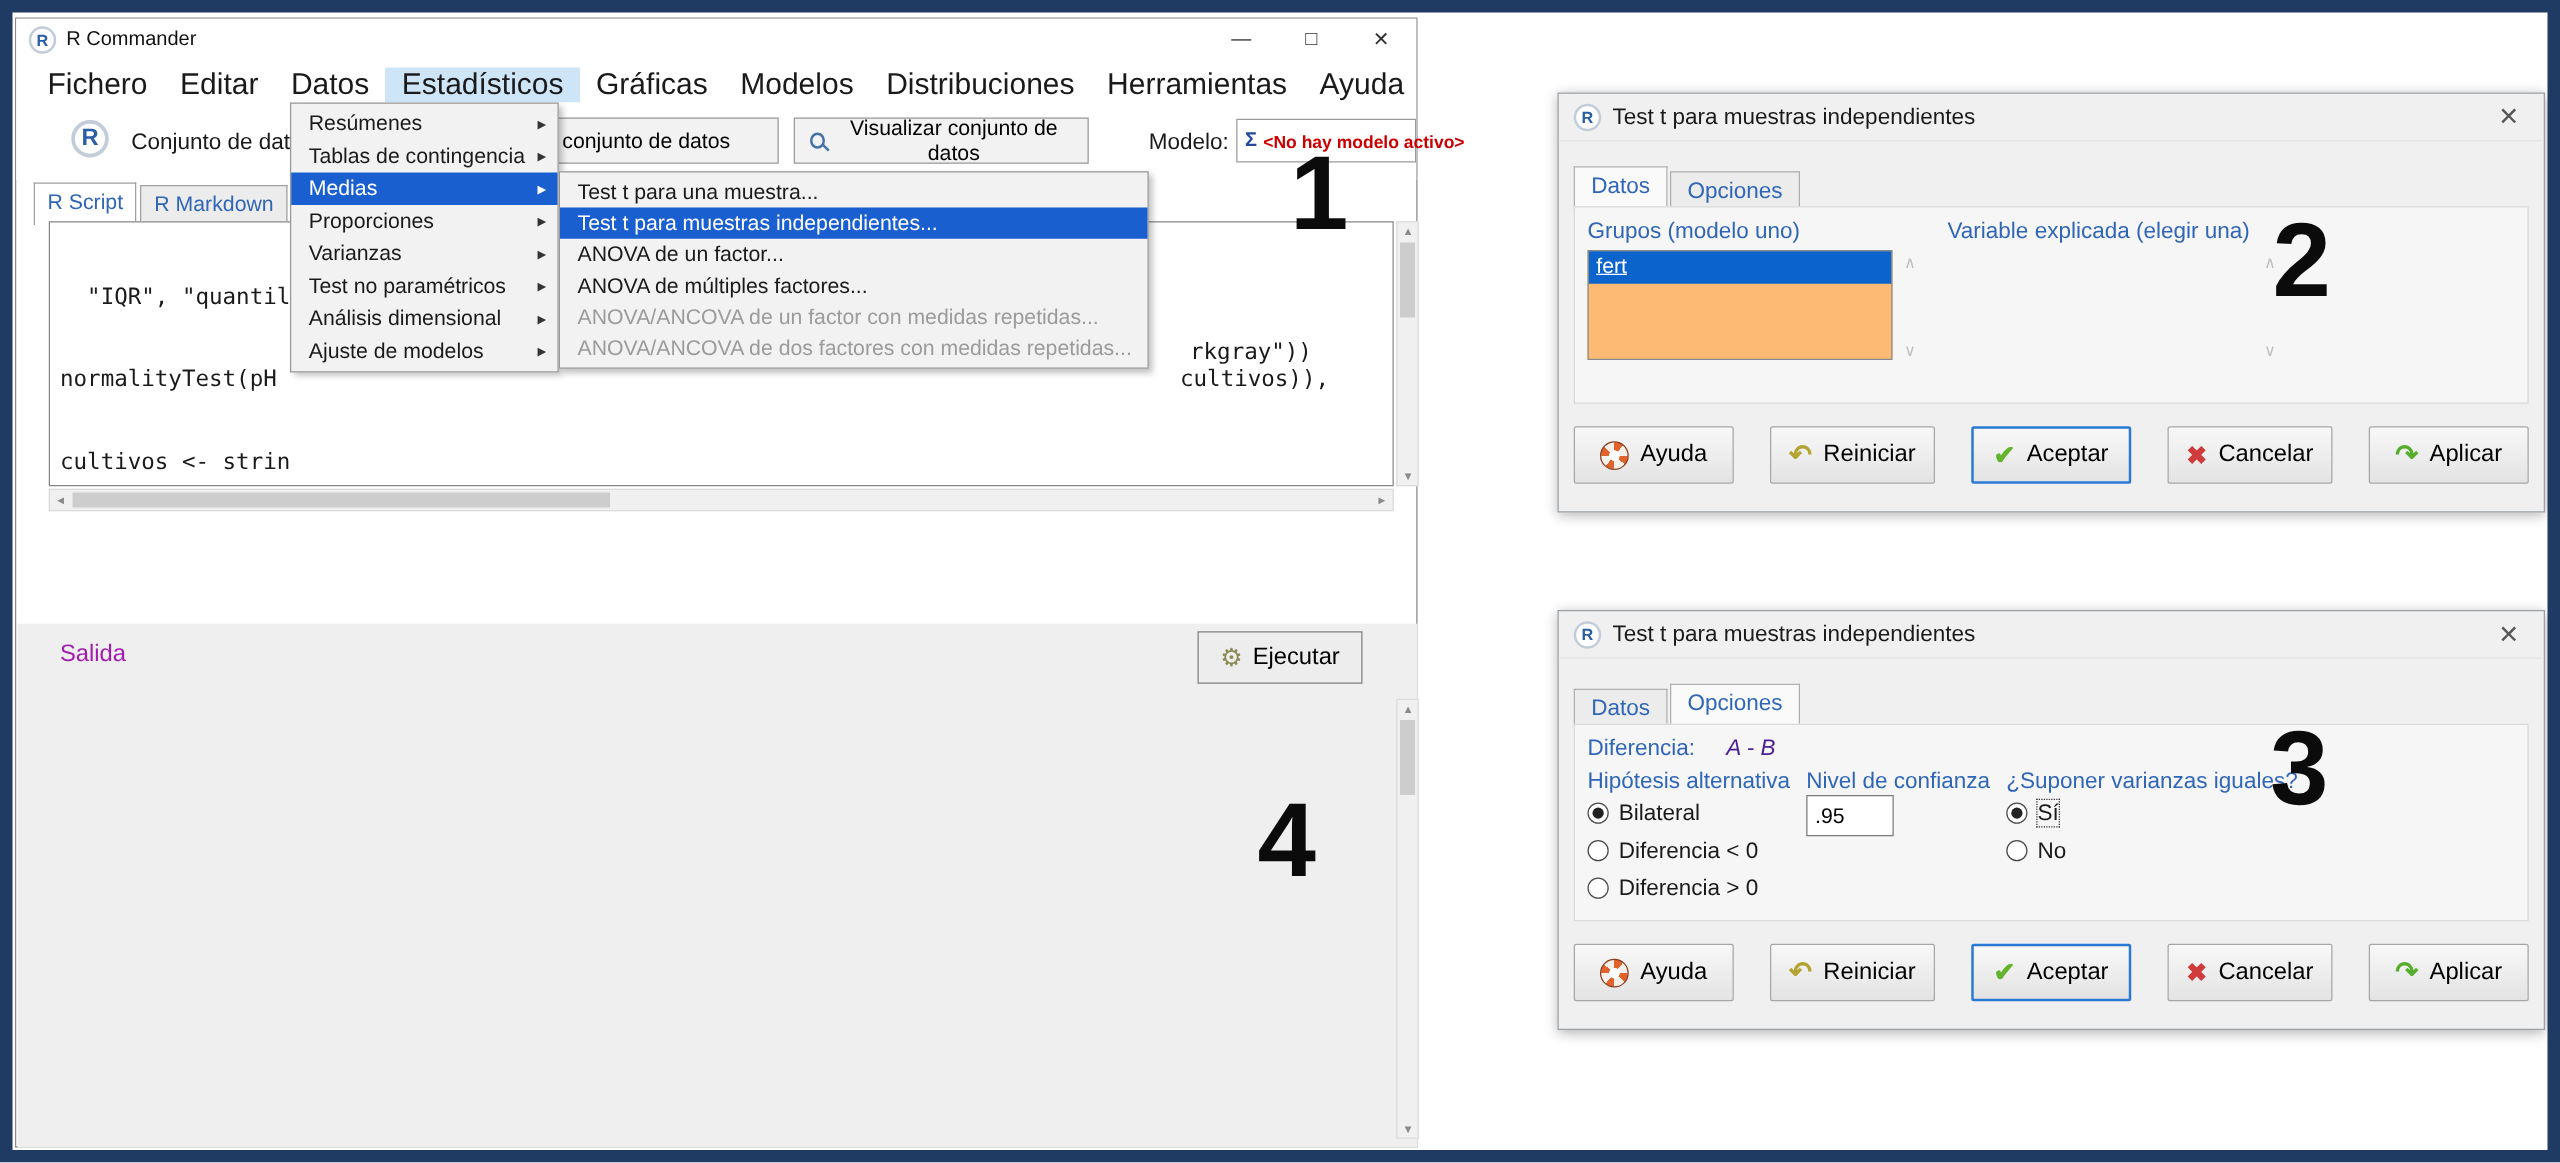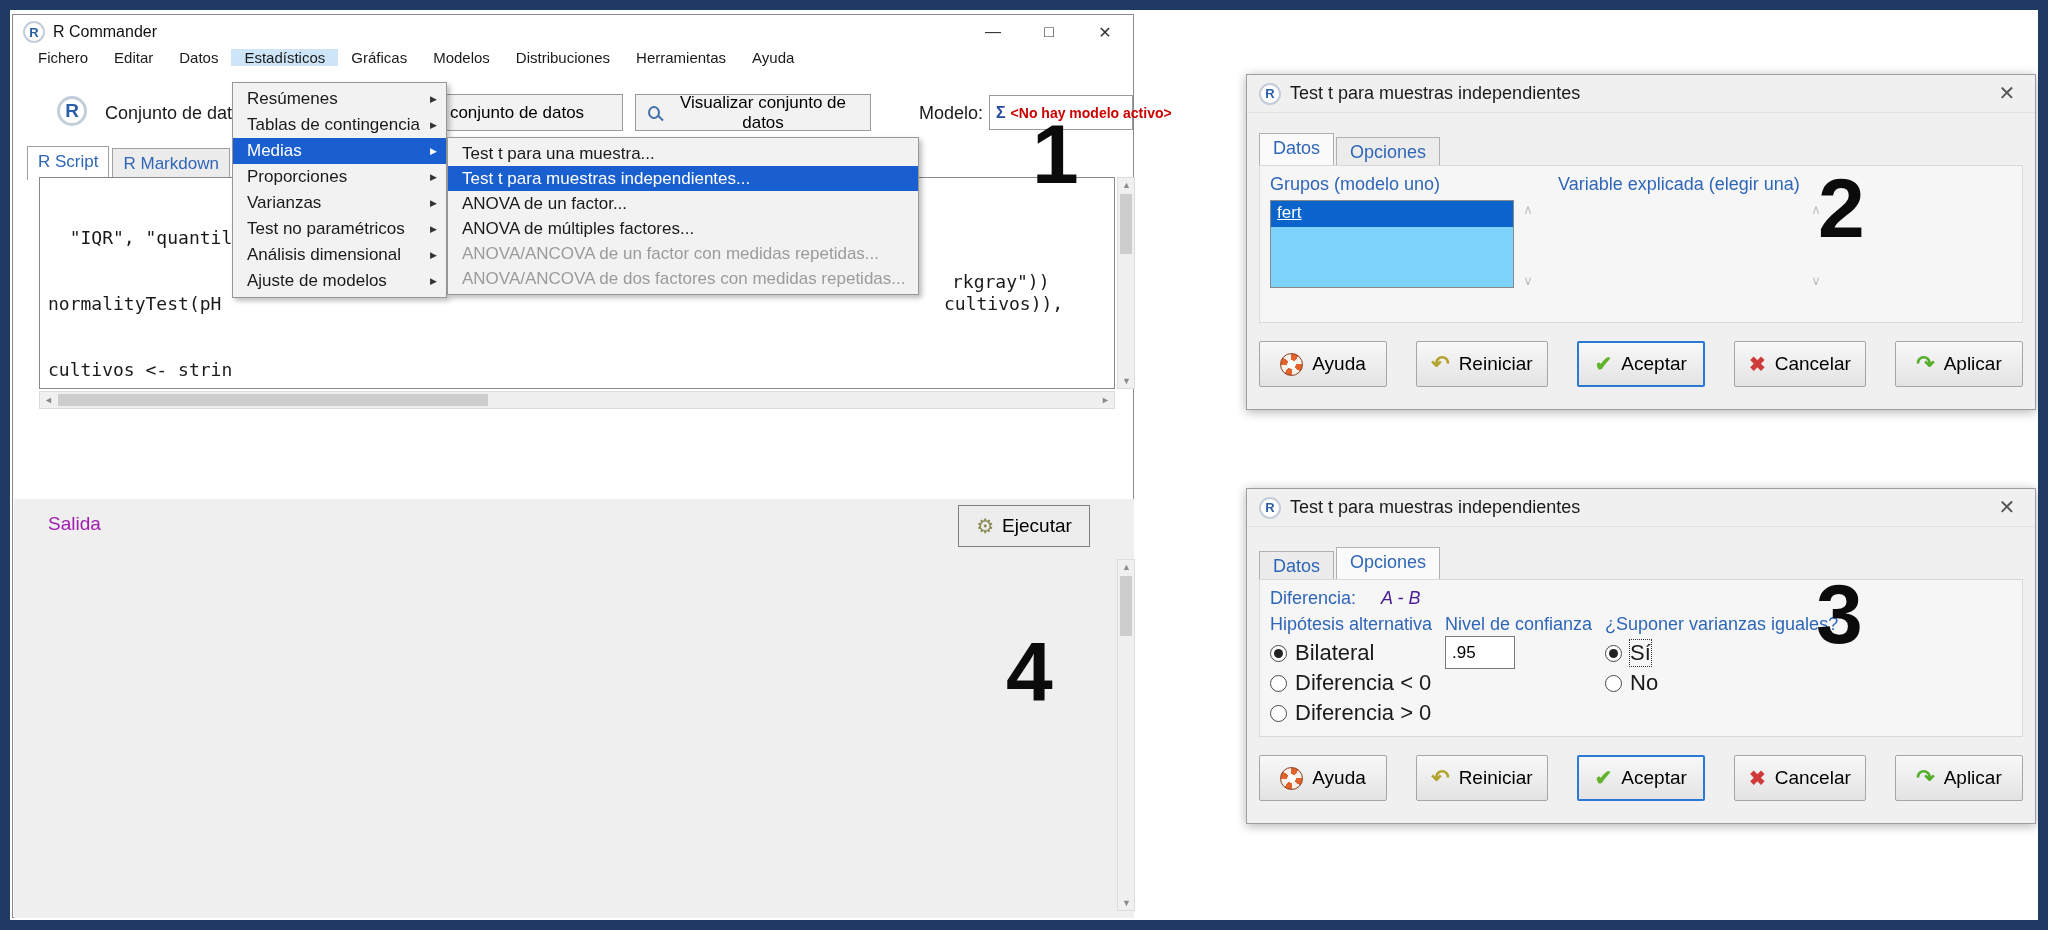--- a/index.html
+++ b/index.html
@@ -10,21 +10,21 @@
   
   .rcmdr { position:absolute; left:12px; top:14px; width:1122px; height:904px; background:#fff; border:1px solid #8a8a8a; }
   .titlebar { position:absolute; left:0; top:0; right:0; height:34px; display:flex; align-items:center; padding-left:10px; background:#fff; }
   .title-text { font-size:16px; margin-left:8px; color:#111; }
   .win-controls { position:absolute; right:0; top:0; height:34px; display:flex; }
   .wbtn { width:56px; height:34px; display:flex; align-items:center; justify-content:center; font-size:16px; color:#333; }
   .rlogo { border-radius:50%; border:3px solid #c3cdd9; color:#2a5fa8; font-weight:bold; display:flex; align-items:center; justify-content:center; background:#fff; }
   .rlogo.sm { width:22px; height:22px; font-size:13px; border-width:2px; }
   .rlogo.lg { width:30px; height:30px; font-size:19px; }
 
-  .menubar { position:absolute; left:0; top:34px; right:0; height:33px; display:flex; align-items:flex-start; padding-left:12px; background:#fff; font-size:15px; }
+  .menubar { position:absolute; left:0; top:34px; right:0; height:33px; display:flex; align-items:flex-end; padding-left:12px; background:#fff; font-size:24px; }
   .mb-item { display:flex; align-items:center; padding:0 13px; }
   .mb-item.active { background:#cde5f7; }
 
   .toolbar { position:absolute; left:0; top:67px; right:0; height:62px; background:#fff; }
   .ds-label { position:absolute; left:92px; top:21px; font-size:18px; }
   .tb-btn { position:absolute; top:12px; height:37px; display:flex; align-items:center; justify-content:center; gap:8px; background:#f2f2f2; border:1px solid #9a9a9a; font-size:17px; padding:0 12px; }
   .tb-btn1 { left:398px; width:212px; }
   .tb-btn2 { left:622px; width:236px; }
   .mag { position:relative; width:13px; height:13px; border:2px solid #4472a8; border-radius:50%; display:inline-block; }
   .mag::after { content:""; position:absolute; width:7px; height:2px; background:#4472a8; transform:rotate(45deg); right:-6px; bottom:-2px; }
@@ -75,30 +75,30 @@
   .dlg { position:absolute; width:790px; height:336px; background:#f0f0f0; border:1px solid #9aa0a6; box-shadow:0 2px 10px rgba(0,0,0,.3); z-index:20; }
   .dlg2 { left:1246px; top:74px; } .dlg3 { left:1246px; top:488px; }
   .dlg-title { position:absolute; left:0; top:0; right:0; height:38px; display:flex; align-items:center; padding:0 12px; border-bottom:1px solid #e3e3e3; }
   .dlg-title-text { margin-left:9px; font-size:18px; }
   .dlg-close { position:absolute; right:14px; top:6px; font-size:20px; color:#555; width:28px; text-align:center; }
   .dlg-tabs { position:absolute; left:12px; top:58px; display:flex; align-items:flex-end; }
   .dtab { font-size:18px; color:#2f66b8; background:#ececec; border:1px solid #b0b0b0; border-bottom:none; padding:4px 13px 5px; margin-right:2px; }
   .dtab.active { background:#fafafa; padding-bottom:9px; }
   .dlg-panel { position:absolute; left:12px; top:90px; width:764px; height:158px; background:#f6f6f6; border:1px solid #d9d9d9; }
   .blbl { position:absolute; color:#2f66b8; font-size:18px; white-space:nowrap; }
-  .listbox { position:absolute; top:34px; width:244px; height:88px; background:#7dd3fc; border:1px solid #8a8a8a; }
+  .listbox { position:absolute; top:34px; width:244px; height:88px; background:#fdba74; border:1px solid #8a8a8a; }
   .lb1 { left:10px; } .lb2 { left:298px; }
   .lb-sel { height:26px; background:#0a64cc; color:#fff; font-size:17px; padding:2px 6px; }
   .lb-sel.focus { text-decoration:underline; }
   .lb-arrows { position:absolute; top:36px; height:86px; width:20px; display:flex; flex-direction:column; justify-content:space-between; align-items:center; color:#c0c0c0; font-size:13px; }
   .la1 { left:258px; } .la2 { left:546px; }
 
   .dif-row { position:absolute; left:10px; top:8px; font-size:18px; }
   .dif-val { color:#4c1d95; margin-left:20px;font-style:italic; }
-  .radio-row { position:absolute; display:flex; align-items:center; gap:8px; font-size:22px; }
+  .radio-row { position:absolute; display:flex; align-items:center; gap:8px; font-size:18px; }
   .radio { width:17px; height:17px; border:1.5px solid #4a4a4a; border-radius:50%; background:#fff; display:inline-flex; align-items:center; justify-content:center; }
   .radio.checked::after { content:""; width:9px; height:9px; border-radius:50%; background:#222; }
   .rlabel.focus { outline:1px dotted #333; }
   .conf-input { position:absolute; left:185px; top:56px; width:70px; height:33px; border:1px solid #7a7a7a; font-size:17px; padding-left:6px; background:#fff; font-family:"Liberation Sans",sans-serif; }
 
   .dlg-btns { position:absolute; left:12px; top:266px; width:764px; display:flex; justify-content:space-between; }
   .dbtn { height:46px; min-width:128px; display:flex; align-items:center; justify-content:center; gap:9px; background:linear-gradient(#f8f8f8,#e3e3e3); border:1px solid #a6a6a6; border-radius:2px; font-size:19px; padding:0 14px; }
   .dbtn.ok { border:2px solid #2a7ad4; }
   .ic { font-weight:bold; }
   .ic-check { color:#64b32d; font-size:21px; }

